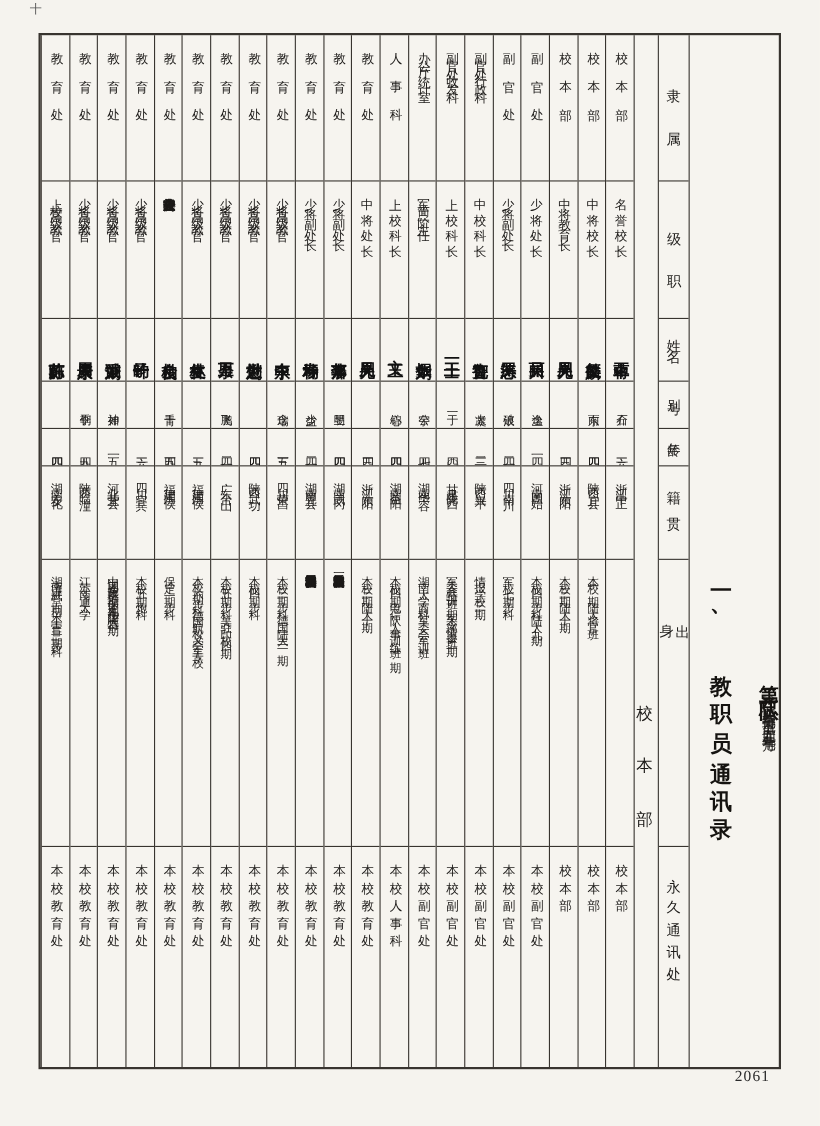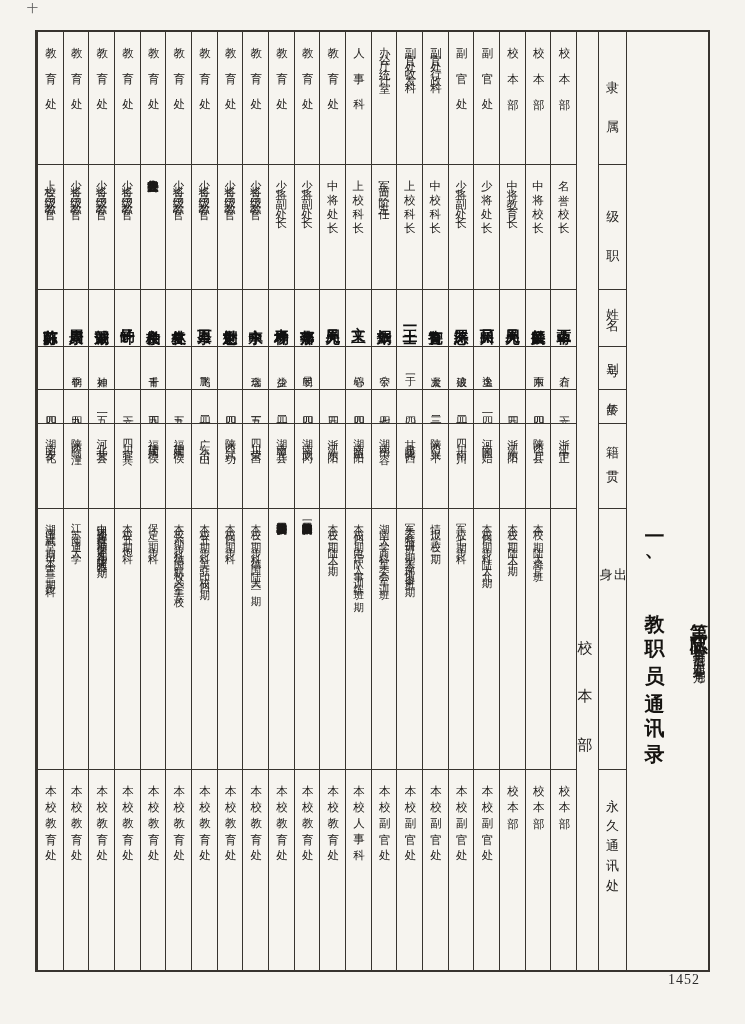--- a/index.html
+++ b/index.html
@@ -659,13 +659,13 @@
       </div>
     <div class="cell r6 top">
         <span class="vtext" style="letter-spacing: 4.25px;">湖南讲武堂一期日本士官二三期步科</span>
       </div>
     <div class="cell r7 top">
         <span class="vtext" style="letter-spacing: 16px;">本校教育处</span>
       </div>
   </div>
   </div>
 
-<span class="page-number">1452</span>
+<span class="page-number">2061</span>
 
 </body></html>

